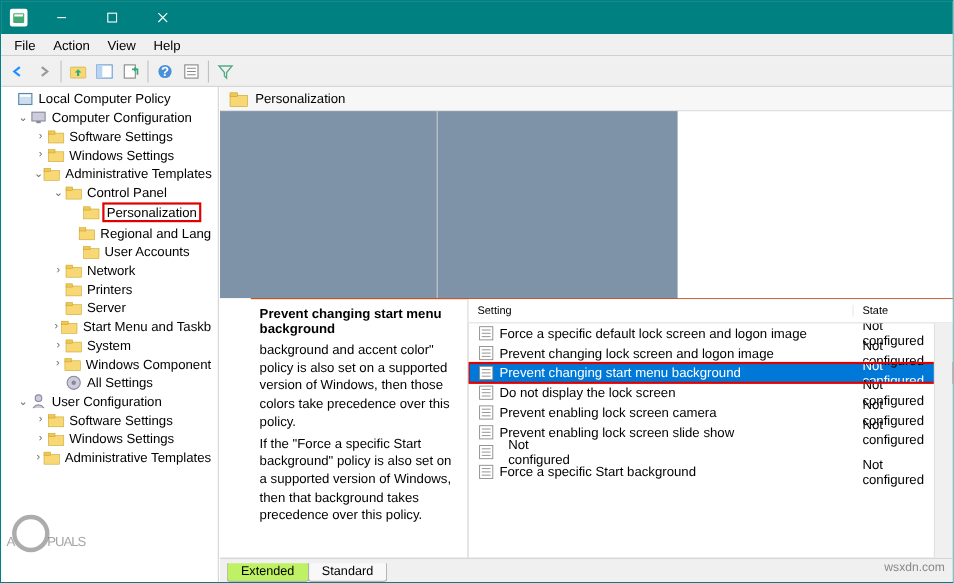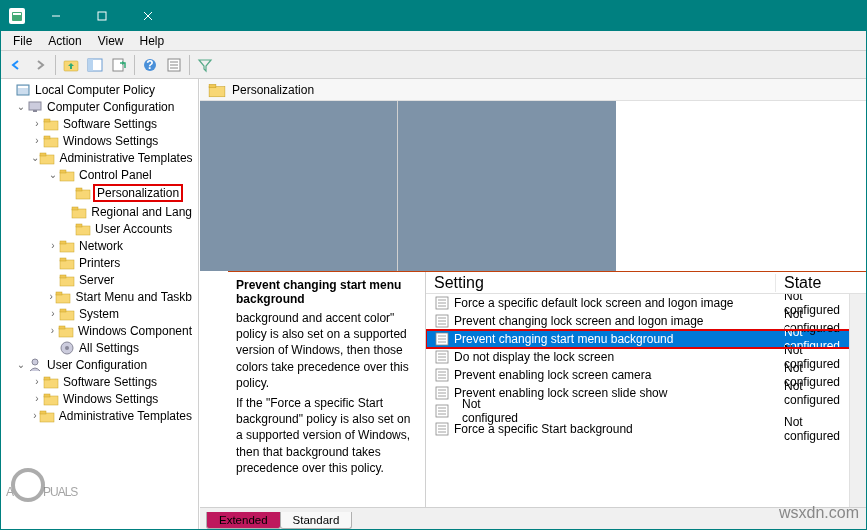--- a/index.html
+++ b/index.html
@@ -44,41 +44,41 @@
 .preview-img { flex:1; background:#7e93a8; position:relative;}
 .preview-img::after{content:""; position:absolute; right:0; top:0; bottom:0; width:250px; background:#fff;}
 
 .details-row { flex: 1; display: flex; min-height: 0; border-top: 1px solid #c2410c; margin-left: 28px;}
 .desc-col { width: 198px; padding: 6px 8px; border-right: 1px solid #d0d0d0; font-size: 11.5px; overflow:hidden;}
 .desc-col .setting-title { font-weight: bold; margin-bottom: 2px; }
 .desc-col p { margin: 4px 0; line-height: 1.35; }
 
 .list-col { flex: 1; display: flex; flex-direction: column; min-width: 0; position:relative;}
 .list-header { display: flex; height: 22px; align-items: center; border-bottom: 1px solid #e0e0e0; background: #fff; }
-.list-header .col { padding: 0 8px; font-size: 16px; }
+.list-header .col { padding: 0 8px; font-size: 10px; }
 .col-setting { flex: 1; border-right: 1px solid #e8e8e8; }
 .col-state { width: 90px; }
 
 .list-body { flex: 1; overflow: hidden; }
 .list-row { display: flex; height: 18px; align-items: center; }
 .list-row .ricon { width: 16px; height: 16px; margin: 0 4px 0 8px; flex-shrink:0;}
 .list-row .rlabel { flex: 1; white-space: nowrap; overflow: hidden; }
 .list-row .rstate { width: 90px; padding: 0 8px; }
 .list-row.selected { background: #0078d7; color: #fff; }
 .list-row.selected.red-border { outline: 2px solid #e00000; outline-offset: -1px; }
 
 .tabs-row { height: 22px; display: flex; align-items: flex-end; padding-left: 6px; background: #f0f0f0; border-top:1px solid #d0d0d0; margin-top:auto;}
 .tabs-row .tab { padding: 2px 12px; border: 1px solid #b0b0b0; border-top: none; border-radius: 0 0 3px 3px; background: #f8f8f8; margin-right: -1px; font-size:11.5px;}
-.tabs-row .tab.active { background: #be185d; }
+.tabs-row .tab.active { background: #bef264; }
 
 .scrollbar-v { position:absolute; right:0; top:22px; bottom:0; width:17px; background:#f0f0f0; border-left:1px solid #e0e0e0;}
 
 .watermark { position: absolute; left: 6px; bottom: 25px; font-size: 36px; font-weight: 300; color: rgba(90,90,90,0.55); letter-spacing: -1px; pointer-events:none;}
 .watermark .gear { display:inline-block; width:34px; height:34px; border:4px solid rgba(90,90,90,0.5); border-radius:50%; position:relative; top:6px; margin:0 -2px;}
-.wsx { position:absolute; right:8px; bottom:8px; font-size:16px; color:#888; }
+.wsx { position:absolute; right:8px; bottom:8px; font-size:11px; color:#888; }
 
 svg.folder-icon rect { fill: #f8d775; stroke: #c9a227; stroke-width: 0.5; }
 svg.folder-icon .tab { fill: #f0c755; }
 svg.setting-icon .bg { fill:#fff; stroke:#888; stroke-width:0.8;}
 svg.setting-icon line { stroke:#888; stroke-width:0.8;}
 </style>
 </head>
 <body>
 
 <div class="window">

